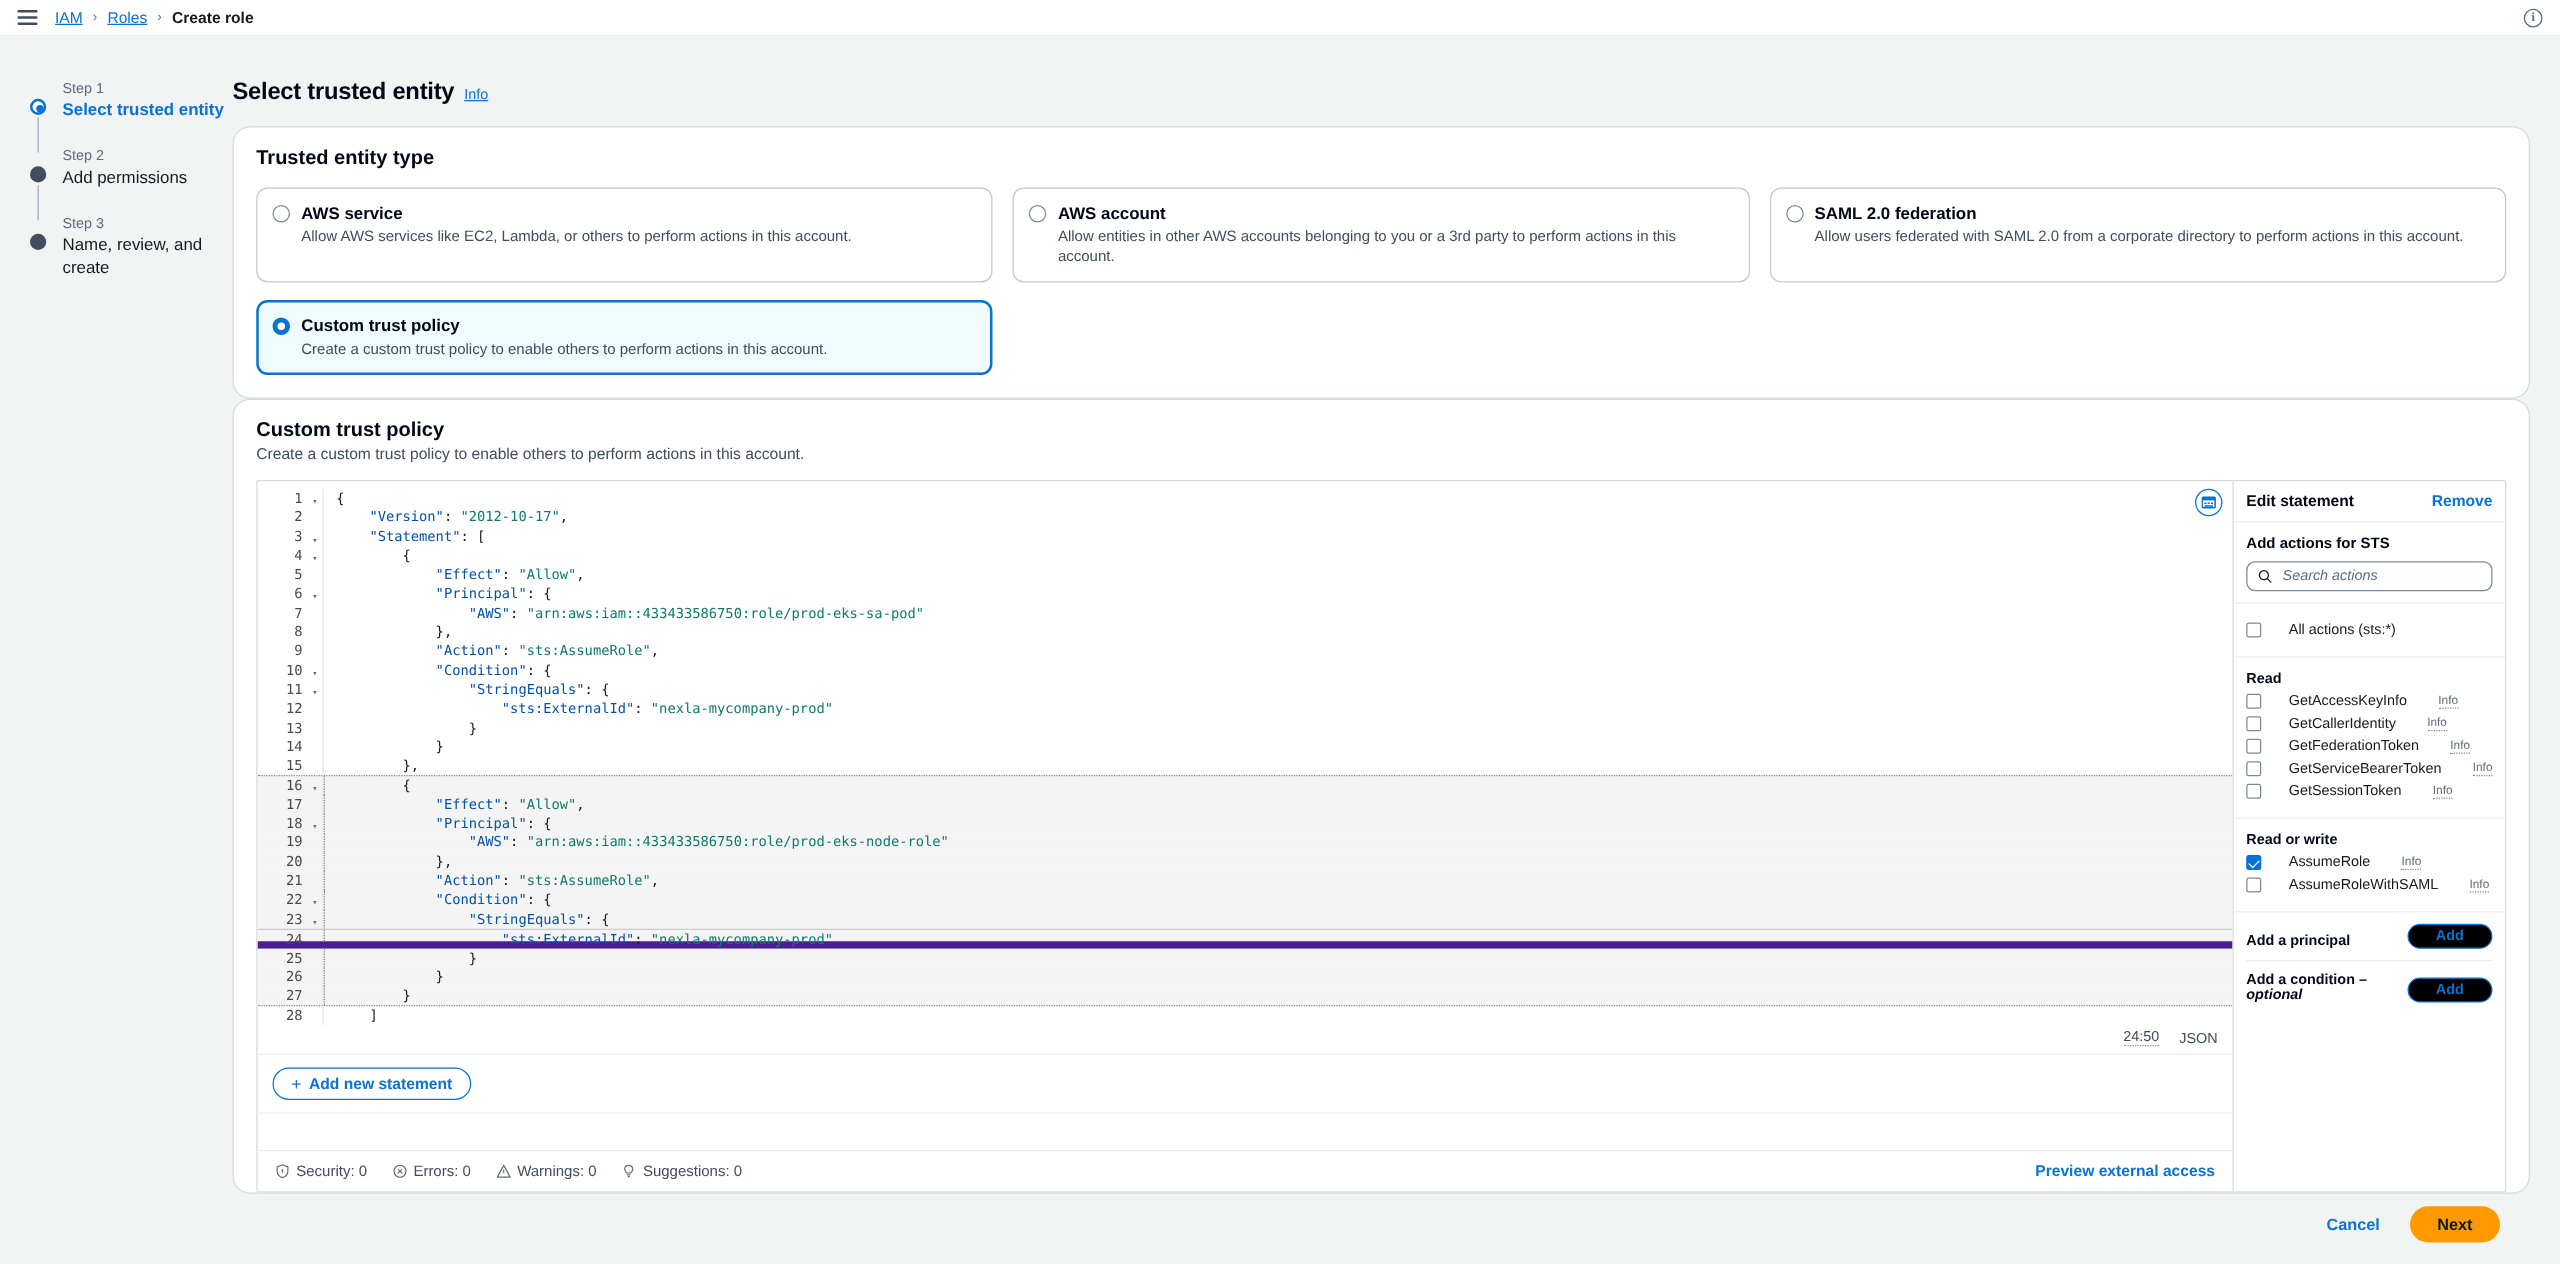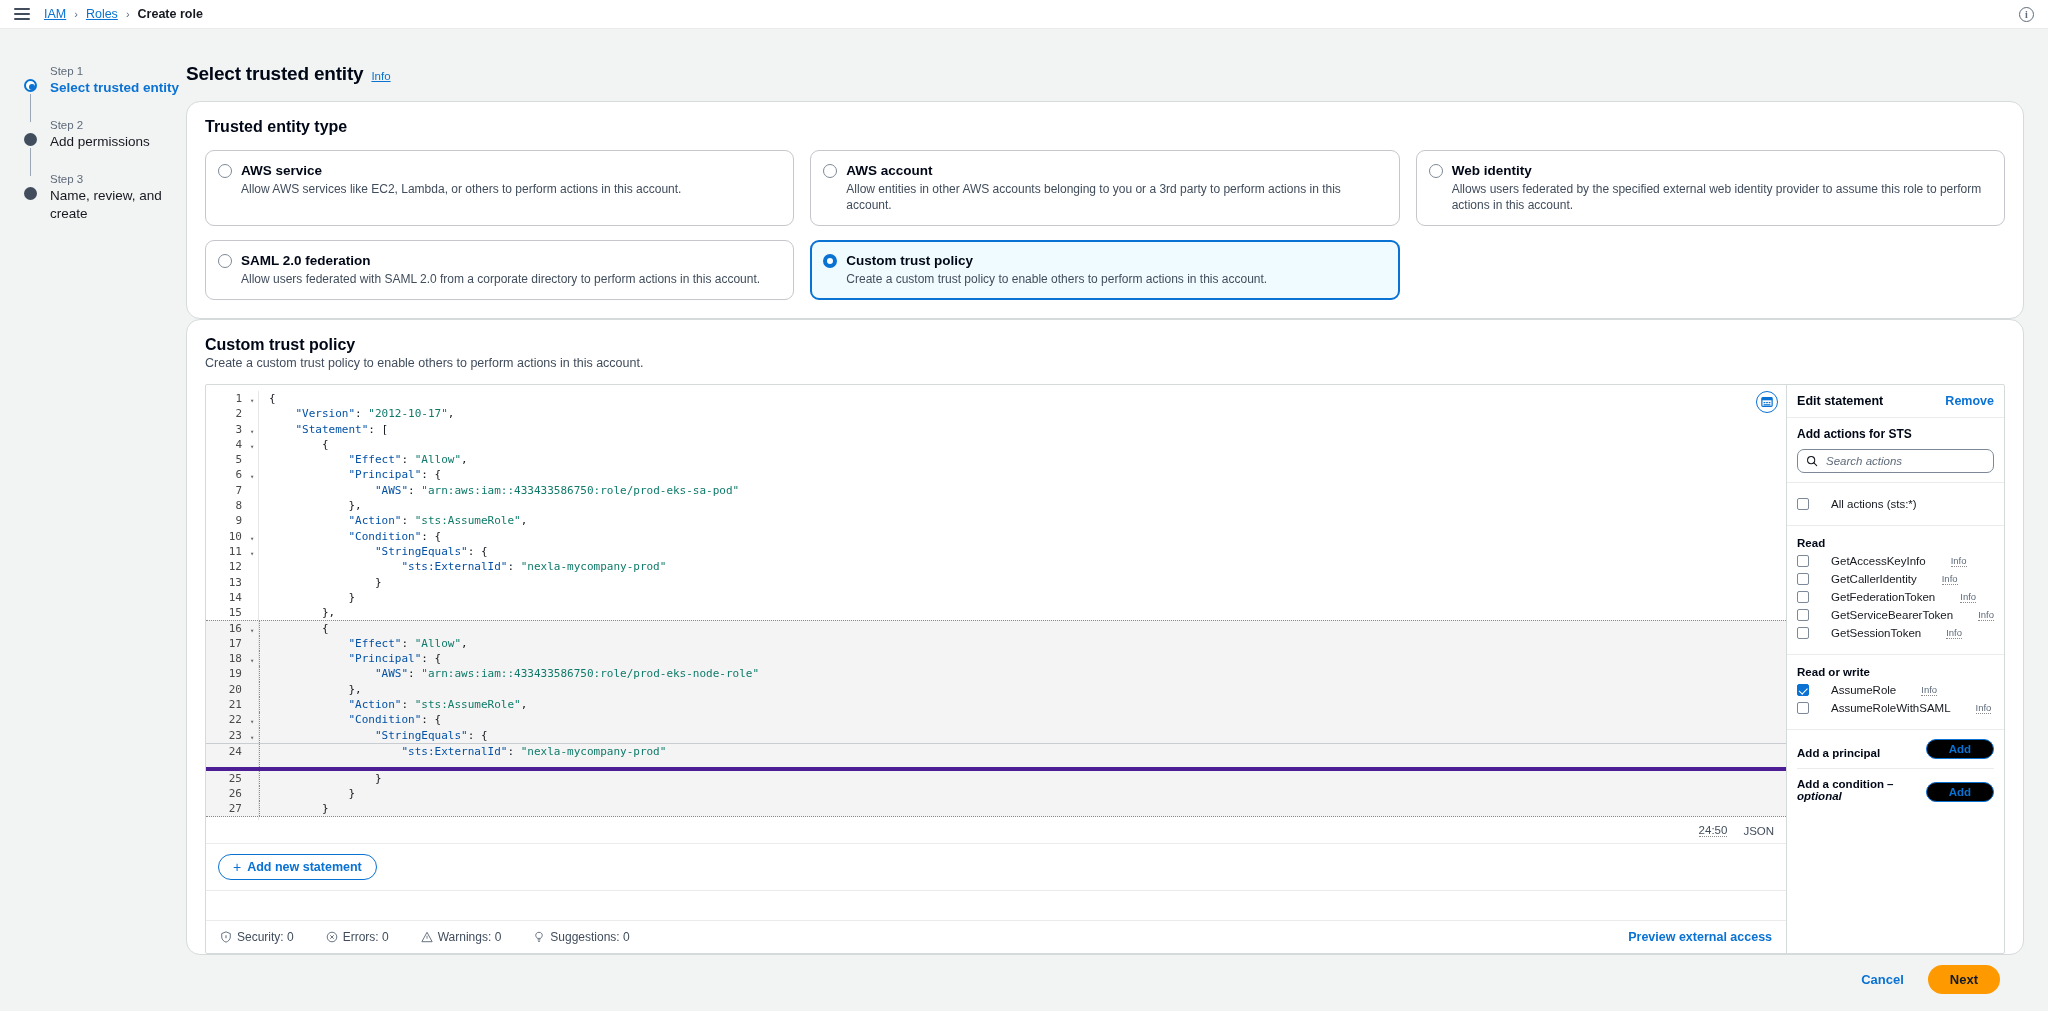--- a/index.html
+++ b/index.html
@@ -130,21 +130,21 @@
     height: 435px;
     overflow: hidden;
     position: relative;
     font-family: "DejaVu Sans Mono", monospace;
     font-size: 11px;
     line-height: 15.3px;
     padding-top: 6px;
   }
   .code-row { display: flex; height: 15.3px; position: relative; }
   .code-row.sel { background: #f4f4f4; }
-  .code-row.cursor-line { background: #f4f4f4; border-top: 1px solid #c9ccd1; border-bottom: 4px solid #4c1d95; height: 28px; }
+  .code-row.cursor-line { background: #f4f4f4; border-top: 1px solid #c9ccd1; border-bottom: 6px solid #4c1d95; height: 16px; }
   .ln {
     flex: 0 0 40px; text-align: right; padding-right: 4px;
     color: #4a4a4a; user-select: none; font-size: 11px;
   }
   .fold {
     flex: 0 0 12px; color: #6a6a6a; font-size: 7px; text-align: center; padding-top: 3px; user-select: none;
   }
   .gutter-border { flex: 0 0 1px; background: #e6e6e6; margin-right: 0; }
   .code-txt { flex: 1; white-space: pre; padding-left: 10px; color: #0451a5; }
   .k { color: #0451a5; }      
@@ -220,21 +220,21 @@
   .btn-pill {
     border: 1.5px solid #0972d3; color: #0972d3; background: #000000;
     border-radius: 16px; padding: 3px 22px; font-size: 11.5px; font-weight: 700;
     cursor: pointer; font-family: "Liberation Sans", sans-serif;
   }
   .sp-div { height: 1px; background: #e9ebed; margin: 0 10px; }
 
   
   .blank-bar { height: 30px; border-top: 1px solid #e9ebed; }
   .lint-bar {
-    display: flex; align-items: flex-start; gap: 32px;
+    display: flex; align-items: flex-start; gap: 20px;
     padding: 9px 14px; border-top: 1px solid #e9ebed;
     font-size: 12px; color: #414d5c;
   }
   .lint-item { display: flex; align-items: center; gap: 5px; }
   .lint-right { margin-left: auto; color: #0972d3; font-weight: 700; cursor: pointer; font-size: 12.5px; }
 
   .footer {
     display: flex; align-items: center; justify-content: flex-end;
     gap: 18px; padding: 10px 24px 0 0;
   }
@@ -314,27 +314,20 @@
         </div>
 
         <div class="tile">
           <div class="radio"></div>
           <div class="tile-txt">
             <div class="tile-title">AWS account</div>
             <div class="tile-desc">Allow entities in other AWS accounts belonging to you or a 3rd party to perform actions in this account.</div>
           </div>
         </div>
 
-        <div class="tile">
-          <div class="radio"></div>
-          <div class="tile-txt">
-            <div class="tile-title">Web identity</div>
-            <div class="tile-desc">Allows users federated by the specified external web identity provider to assume this role to perform actions in this account.</div>
-          </div>
-        </div>
 
         <div class="tile">
           <div class="radio"></div>
           <div class="tile-txt">
             <div class="tile-title">SAML 2.0 federation</div>
             <div class="tile-desc">Allow users federated with SAML 2.0 from a corporate directory to perform actions in this account.</div>
           </div>
         </div>
 
         <div class="tile selected">

